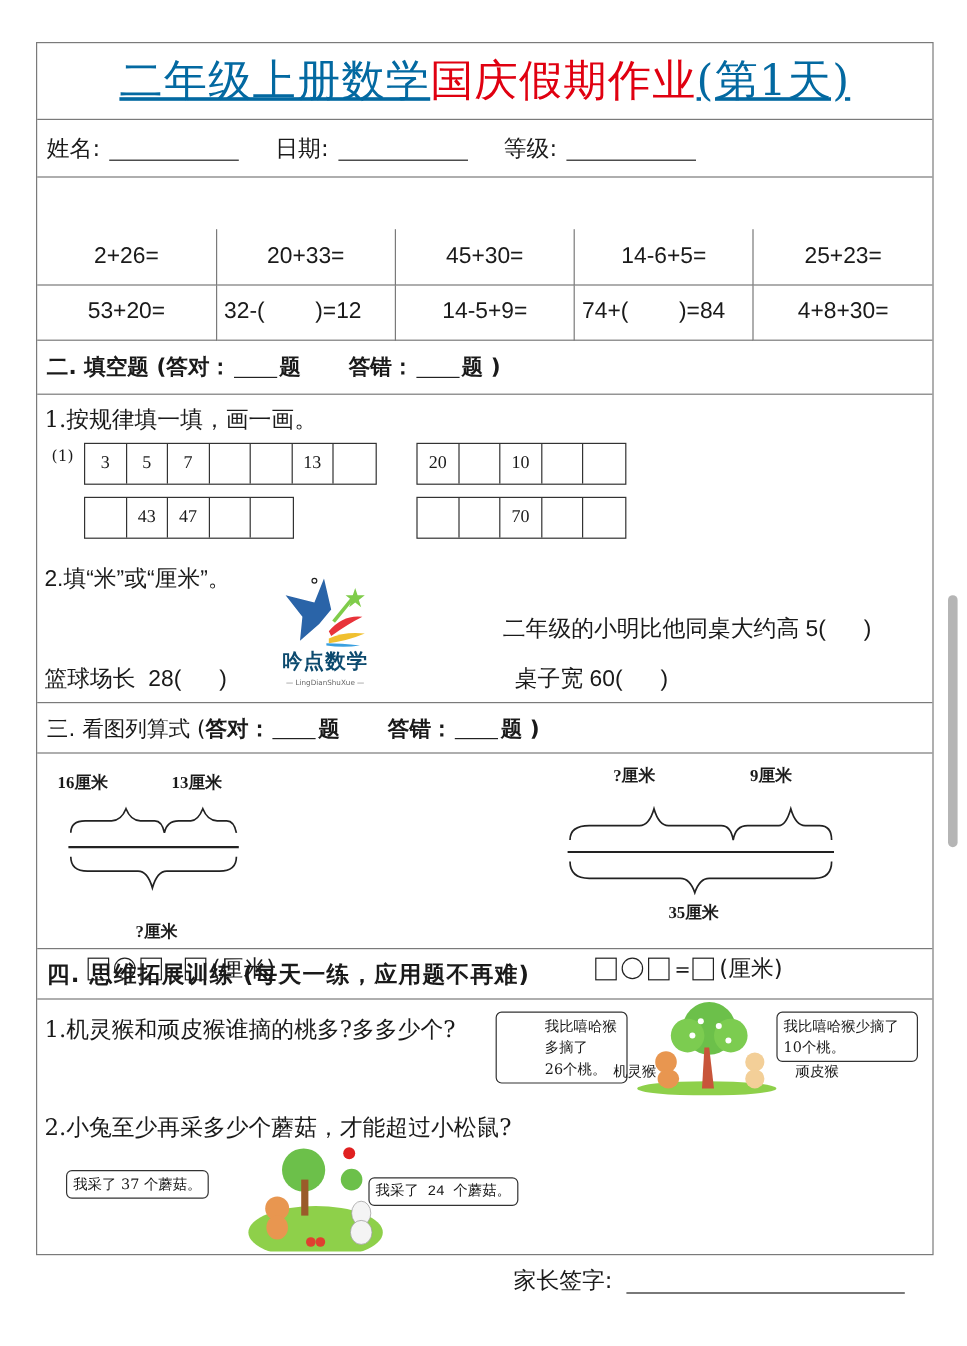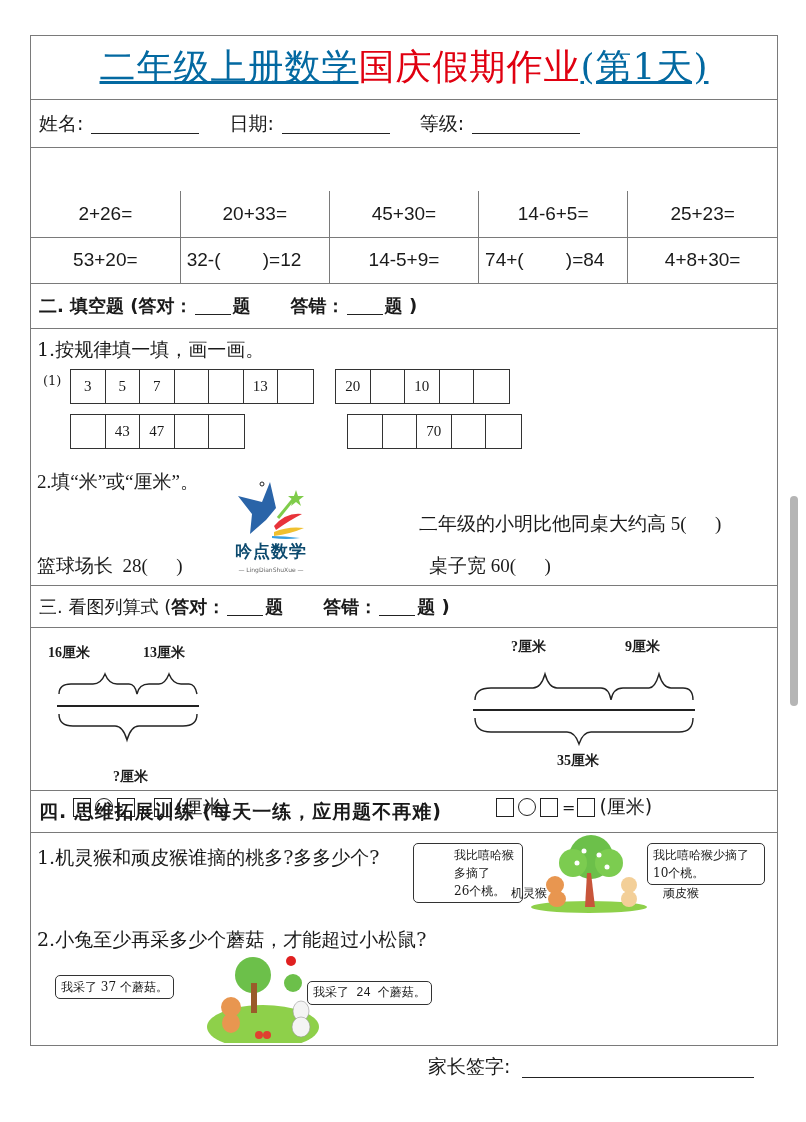--- a/index.html
+++ b/index.html
@@ -25,21 +25,21 @@
     .calc-table tr td:first-child { border-left: none; }
     .calc-table tr td:last-child { border-right: none; }
     .calc-table tr:first-child td { border-top: none; }
     .calc-table td.left { text-align: left; padding-left: 6px; }
 
     .sec2 { top: 248px; height: 45px; }
     .blank-short { display: inline-block; width: 36px; border-bottom: 1.5px solid #222; height: 18px; margin: 0 2px; }
 
     .fill-area { position: absolute; left: 0; top: 293px; width: 100%; height: 257px; border-bottom: 1.5px solid #7a7a7a; }
     .q-text { position: absolute; font-size: 19px; font-family: "DejaVu Serif", "Liberation Serif", serif; }
-    .q-sans { font-family: Liberation Serif, serif; }
+    .q-sans { font-family: Liberation Sans, sans-serif; }
 
     .seq { position: absolute; display: flex; border: 1.5px solid #333; height: 35px; }
     .seq .cell { width: 34.5px; height: 100%; border-right: 1.5px solid #333; display: flex; align-items: center; justify-content: center; font-family: "Liberation Serif", serif; font-size: 15px; }
     .seq .cell:last-child { border-right: none; }
 
     .sec3 { top: 550px; height: 42px; font-weight: normal; }
     .sec3 .b { font-weight: bold; }
     .diagram-area { position: absolute; left: 0; top: 592px; width: 100%; height: 163px; border-bottom: 1.5px solid #7a7a7a; }
     .dlabel { position: absolute; font-family: "Liberation Serif", serif; font-size: 14px; font-weight: bold; }
     .eq { position: absolute; display: flex; align-items: center; font-size: 19px; }
@@ -131,21 +131,21 @@
       <div class="cell">13</div>
       <div class="cell"></div>
     </div>
     <div class="seq" style="left:39px; top:85px;">
       <div class="cell"></div>
       <div class="cell">43</div>
       <div class="cell">47</div>
       <div class="cell"></div>
       <div class="cell"></div>
     </div>
-    <div class="seq" style="left:304px; top:40px;">
+    <div class="seq" style="left:316px; top:40px;">
       <div class="cell">20</div>
       <div class="cell"></div>
       <div class="cell">10</div>
       <div class="cell"></div>
       <div class="cell"></div>
     </div>
     <div class="seq" style="left:316px; top:85px;">
       <div class="cell"></div>
       <div class="cell"></div>
       <div class="cell">70</div>

